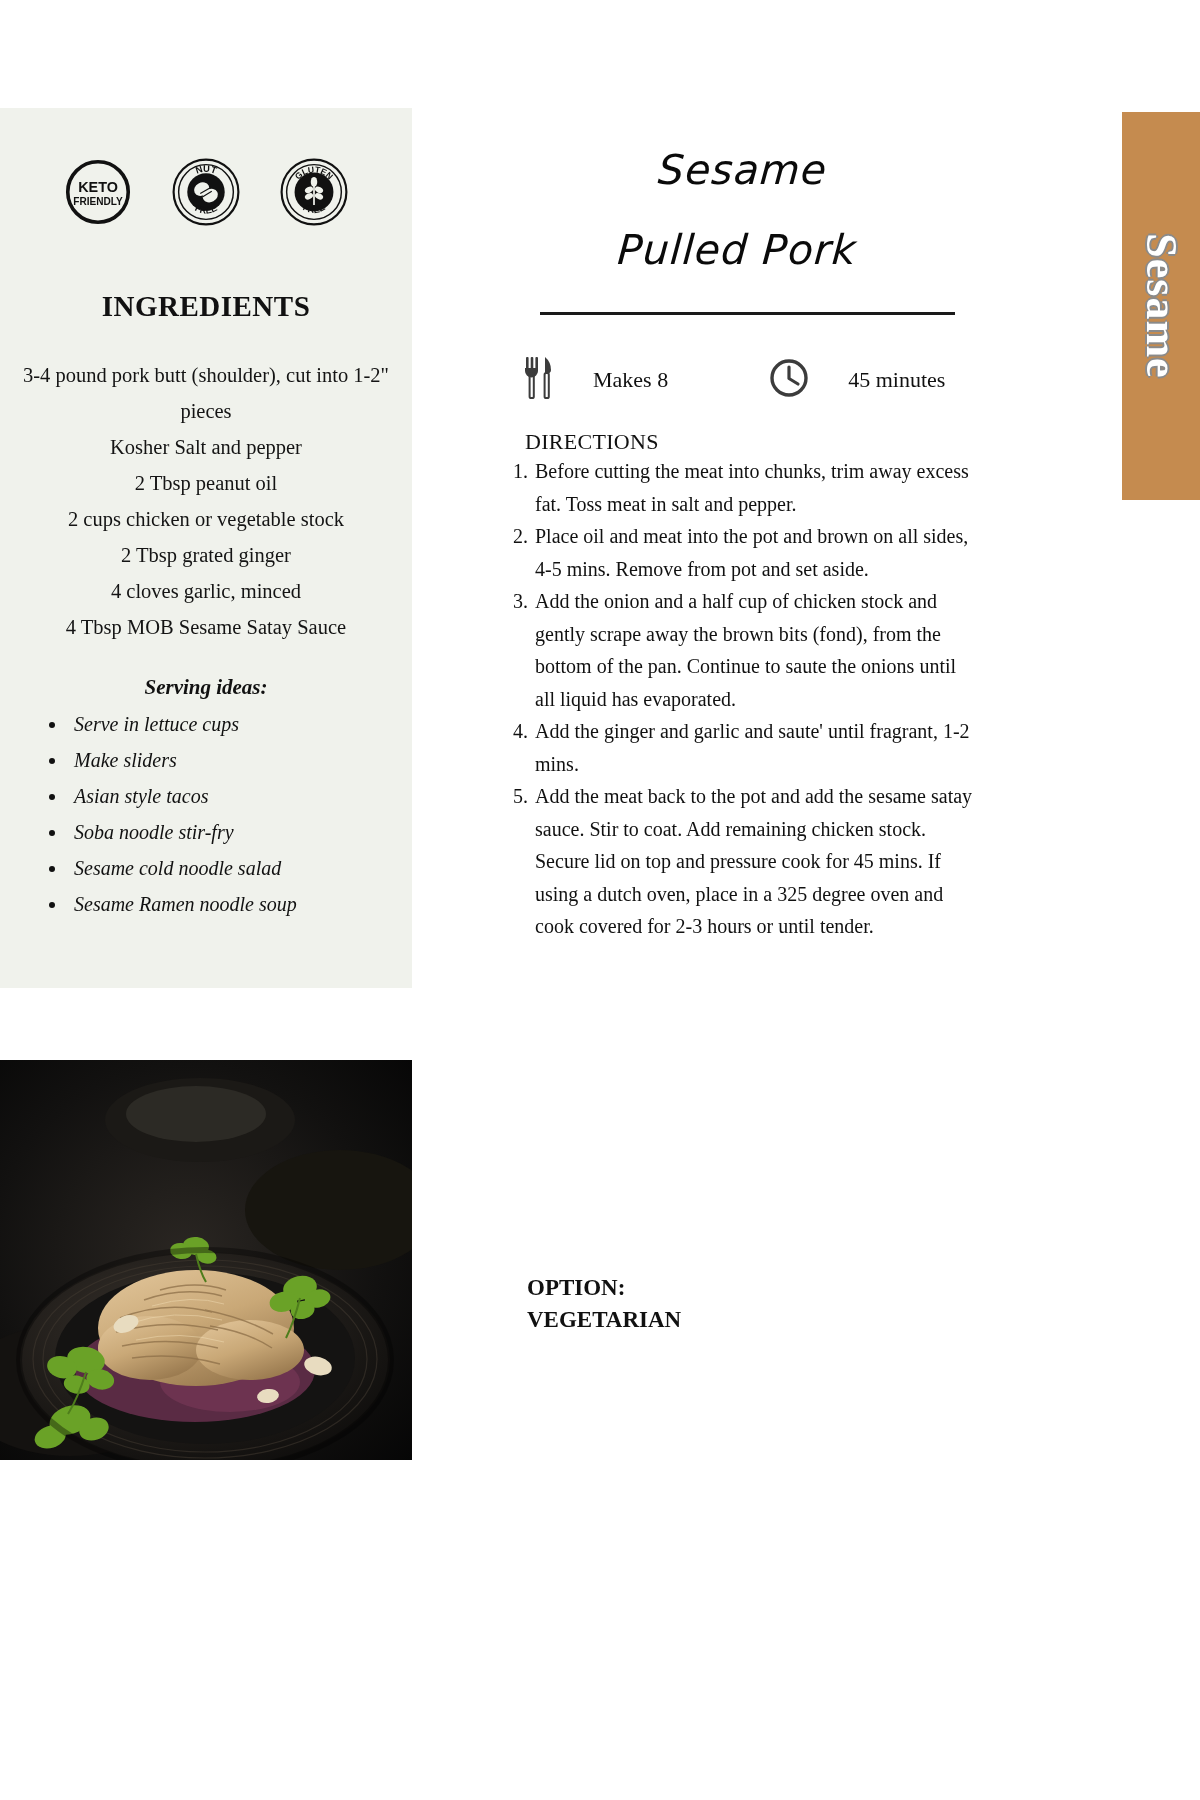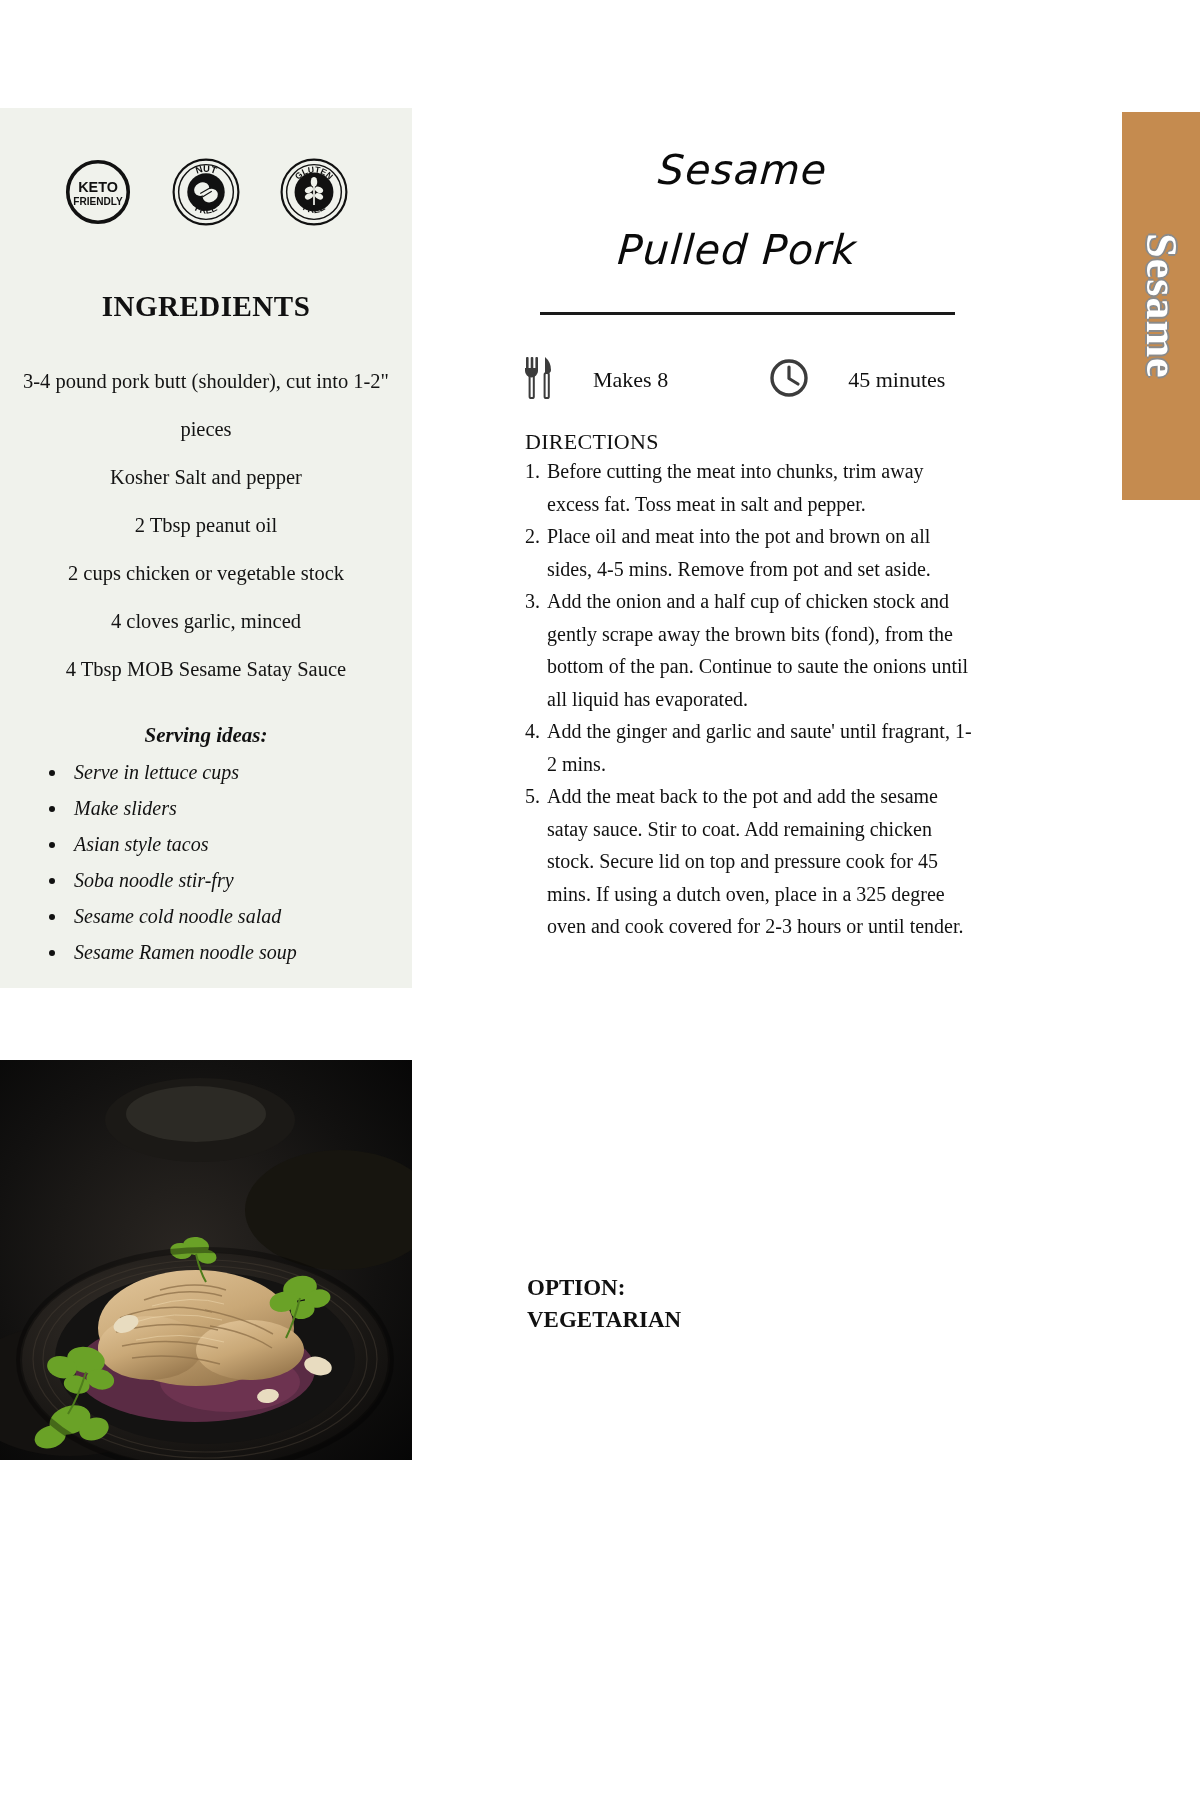--- a/index.html
+++ b/index.html
@@ -42,21 +42,21 @@
   }
 
   #ingredients-list {
     list-style: none;
     margin: 34px 0 0 0;
     padding: 0;
     text-align: center;
   }
   #ingredients-list li {
     font-size: 20.5px;
-    line-height: 48px;
+    line-height: 36px;
     color: #141414;
   }
 
   #serving-heading {
     text-align: center;
     font-weight: bold;
     font-style: italic;
     font-size: 21px;
     margin: 30px 0 6px 0;
   }
@@ -119,21 +119,21 @@
     font-size: 22px;
     margin: 24px 0 0 20px;
     letter-spacing: .3px;
   }
   #directions-list {
     margin: 0;
     padding-left: 28px;
     font-size: 20px;
     line-height: 32.5px;
   }
-  #directions-list li { padding-left: 2px; margin-bottom: 0; margin-left: 12px; }
+  #directions-list li { padding-left: 2px; margin-bottom: 0; }
 
   #veg-block { position: absolute; left: 527px; top: 1272px; width: 450px; }
   #veg-heading {
     font-weight: bold;
     font-size: 23px;
     line-height: 32px;
     margin: 0;
   }
   #veg-text {
     font-size: 19.5px;
@@ -218,20 +218,21 @@
 
   </div>
 
   <h2 id="ingredients-heading">INGREDIENTS</h2>
 
   <ul id="ingredients-list">
       <li>3-4 pound pork butt (shoulder), cut into 1-2" pieces</li>
       <li>Kosher Salt and pepper</li>
       <li>2 Tbsp peanut oil</li>
       <li>2 cups chicken or vegetable stock</li>
+      <li>2 Tbsp grated ginger</li>
       <li>4 cloves garlic, minced</li>
       <li>4 Tbsp MOB Sesame Satay Sauce</li>
     </ul>
 
   <div id="serving-heading">Serving ideas:</div>
 
   <ul id="serving-list">
       <li>Serve in lettuce cups</li>
       <li>Make sliders</li>
       <li>Asian style tacos</li>

